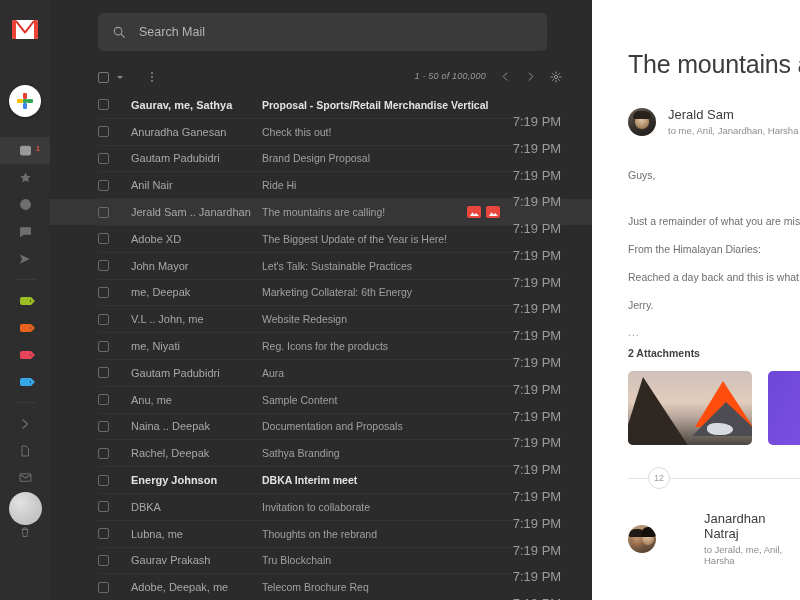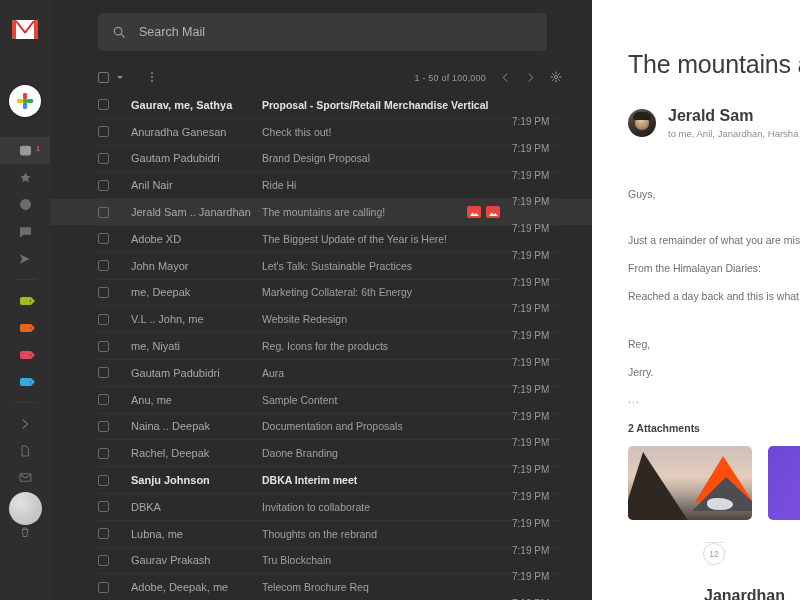--- a/index.html
+++ b/index.html
@@ -117,21 +117,21 @@
     display: flex; align-items: center;
     padding: 0 30px 0 48px;
   }
   .tb-left { display: flex; align-items: center; gap: 6px; }
   .tb-checkbox {
     width: 11px; height: 11px; border: 1px solid #787878; border-radius: 2px;
   }
   .tb-caret { width: 0; height: 0; border-left: 3px solid transparent; border-right: 3px solid transparent; border-top: 3.5px solid #8a8a8a; margin-left: 2px; }
   .tb-kebab { width: 14px; height: 14px; display: flex; flex-direction: column; align-items: center; justify-content: center; gap: 2px; margin-left: 16px;}
   .tb-kebab i { width: 2px; height: 2px; border-radius: 50%; background: #8a8a8a; display: block; }
-  .tb-right { margin-left: auto; display: flex; align-items: flex-end; gap: 14px; }
+  .tb-right { margin-left: auto; display: flex; align-items: flex-start; gap: 14px; font-style: italic; }
   .tb-count { color: #9b9b9b; font-size: 9px; letter-spacing: .2px; }
 
   .rows { padding: 0 30px 0 48px; }
   .row {
     height: 26.8px; display: flex; align-items: center;
     border-bottom: 1px solid #333333;
     position: relative;
   }
   .row.selected { background: #000000; }
   .row.selected:before {
@@ -153,21 +153,21 @@
     flex: 1; font-size: 10.5px; color: #a0a0a0;
     white-space: nowrap; overflow: hidden; text-overflow: ellipsis;
     padding-right: 8px;
   }
   .row-attach { display: flex; gap: 5px; margin-right: 12px; }
   .att-chip {
     width: 14px; height: 12px; background: #e8453c; border-radius: 2px;
     display: flex; align-items: flex-end; justify-content: center; padding-bottom: 2px;
   }
   .att-chip svg { display: block; }
-  .row-time { font-size: 10px; color: #9a9a9a; width: 50px; text-align: left; flex: 0 0 50px; margin-top: 33px; }
+  .row-time { font-size: 13px; color: #9a9a9a; width: 50px; text-align: center; flex: 0 0 50px; margin-top: 33px; }
 
   
   .readpane {
     flex: 1; height: 600px; background: #ffffff;
     padding: 50px 0 0 36px; overflow: hidden; position: relative;
   }
   .rp-title {
     font-size: 25px; color: #3c3c3c; font-weight: normal;
     white-space: nowrap; letter-spacing: -.2px;
   }
@@ -195,31 +195,31 @@
     position: absolute; left: 3px; top: 8px; width: 13px; height: 14px;
     border-radius: 50%; background: radial-gradient(circle at 45% 35%, #c69a72 0%, #8d6344 70%);
   }
   .msg-avatar2 .f2 {
     position: absolute; right: 2px; top: 6px; width: 12px; height: 14px;
     border-radius: 50%; background: radial-gradient(circle at 45% 35%, #e8c6a6 0%, #b08b66 70%);
   }
   .msg-avatar2 .h1 { position: absolute; left: 1px; top: 4px; width: 16px; height: 8px; border-radius: 8px 8px 2px 2px; background: #211a14; }
   .msg-avatar2 .h2 { position: absolute; right: 0px; top: 2px; width: 15px; height: 10px; border-radius: 8px 8px 3px 3px; background: #150f0b; }
   .msg-meta { margin-left: 12px; }
-  .msg-from { font-size: 16px; font-weight: bold; color: #3b3b3b; }
+  .msg-from { font-size: 13px; font-weight: normal; color: #3b3b3b; }
   .msg-to { font-size: 9.5px; color: #8d8d8d; margin-top: 3px; }
   .body-line { font-size: 10.5px; color: #6e6e6e; white-space: nowrap; }
-  .b-greet { margin-top: 49px; }
+  .b-greet { margin-top: 33px; }
   .b-1 { margin-top: 34px; }
   .b-2 { margin-top: 16px; }
   .b-3 { margin-top: 16px; }
   .b-reg { margin-top: 36px; }
   .b-sig { margin-top: 16px; }
   .b-dots { margin-top: 15px; color: #9a9a9a; letter-spacing: 1px; }
-  .att-label { margin-top: 17px; font-size: 10.5px; font-weight: bold; color: #3f3f3f; }
+  .att-label { margin-top: 9px; font-size: 10.5px; font-weight: bold; color: #3f3f3f; }
   .att-row { margin-top: 12px; display: flex; gap: 16px; }
   .att-thumb {
     width: 124px; height: 74px; border-radius: 5px; overflow: hidden;
     position: relative; flex: 0 0 124px;
   }
   .thumb-mountain {
     background: linear-gradient(180deg,#cfc0bb 0%,#e3cdbb 42%,#b9a79c 62%,#4b4640 100%);
   }
   .thumb-mountain .peak {
     position: absolute; left: 54%; top: 14%;
@@ -238,21 +238,21 @@
     background: #d7dbe0; border-radius: 40% 60% 50% 50%;
   }
   .thumb-mountain .ridge {
     position: absolute; left: -6%; top: 8%; width: 0; height: 0;
     border-left: 22px solid transparent; border-right: 46px solid transparent;
     border-bottom: 70px solid #2e2722;
   }
   .thumb-purple {
     background: linear-gradient(120deg,#6d47d6 0%,#7a4fe0 45%,#8a3fa0 70%,#c0354a 100%);
   }
-  .thread-div { margin-top: 22px; display: flex; align-items: center; padding-right: 0; flex-direction: column; }
+  .thread-div { margin-top: 22px; display: flex; align-items: center; padding-right: 0; }
   .thread-count {
     width: 22px; height: 22px; border-radius: 50%;
     border: 1px solid #dcdcdc; background: #fff;
     display: flex; align-items: center; justify-content: center;
     font-size: 8.5px; color: #9a9a9a; flex: 0 0 22px;
   }
   .thread-line-l { width: 20px; height: 1px; background: #e2e2e2; }
   .thread-line-r { flex: 1; height: 1px; background: #e2e2e2; }
   .msg-head2 { display: flex; align-items: center; margin-top: 22px; gap: 36px; }
 </style>
@@ -488,26 +488,26 @@
         </div>
         <div class="row">
           <span class="row-check"></span>
           <span class="row-sender">Naina .. Deepak</span>
           <span class="row-subject">Documentation and Proposals</span>
           <span class="row-time">7:19 PM</span>
         </div>
         <div class="row">
           <span class="row-check"></span>
           <span class="row-sender">Rachel, Deepak</span>
-          <span class="row-subject">Daone Branding</span>
+          <span class="row-subject">Sathya Branding</span>
           <span class="row-time">7:19 PM</span>
         </div>
         <div class="row unread">
           <span class="row-check"></span>
-          <span class="row-sender">Sanju Johnson</span>
+          <span class="row-sender">Energy Johnson</span>
           <span class="row-subject">DBKA Interim meet</span>
           <span class="row-time">7:19 PM</span>
         </div>
         <div class="row">
           <span class="row-check"></span>
           <span class="row-sender">DBKA</span>
           <span class="row-subject">Invitation to collaborate</span>
           <span class="row-time">7:19 PM</span>
         </div>
         <div class="row">
@@ -543,21 +543,20 @@
       <div class="msg-meta">
         <div class="msg-from">Jerald Sam</div>
         <div class="msg-to">to me, Anil, Janardhan, Harsha</div>
       </div>
     </div>
 
     <div class="body-line b-greet">Guys,</div>
     <div class="body-line b-1">Just a remainder of what you are missing.</div>
     <div class="body-line b-2">From the Himalayan Diaries:</div>
     <div class="body-line b-3">Reached a day back and this is what I was waiting for</div>
-    <div class="body-line b-reg">Reg,</div>
     <div class="body-line b-sig">Jerry.</div>
     <div class="body-line b-dots">...</div>
 
     <div class="att-label">2 Attachments</div>
     <div class="att-row">
       <div class="att-thumb thumb-mountain">
         <span class="peak"></span>
           <span class="peak2"></span>
           <span class="snow"></span>
           <span class="ridge"></span>

